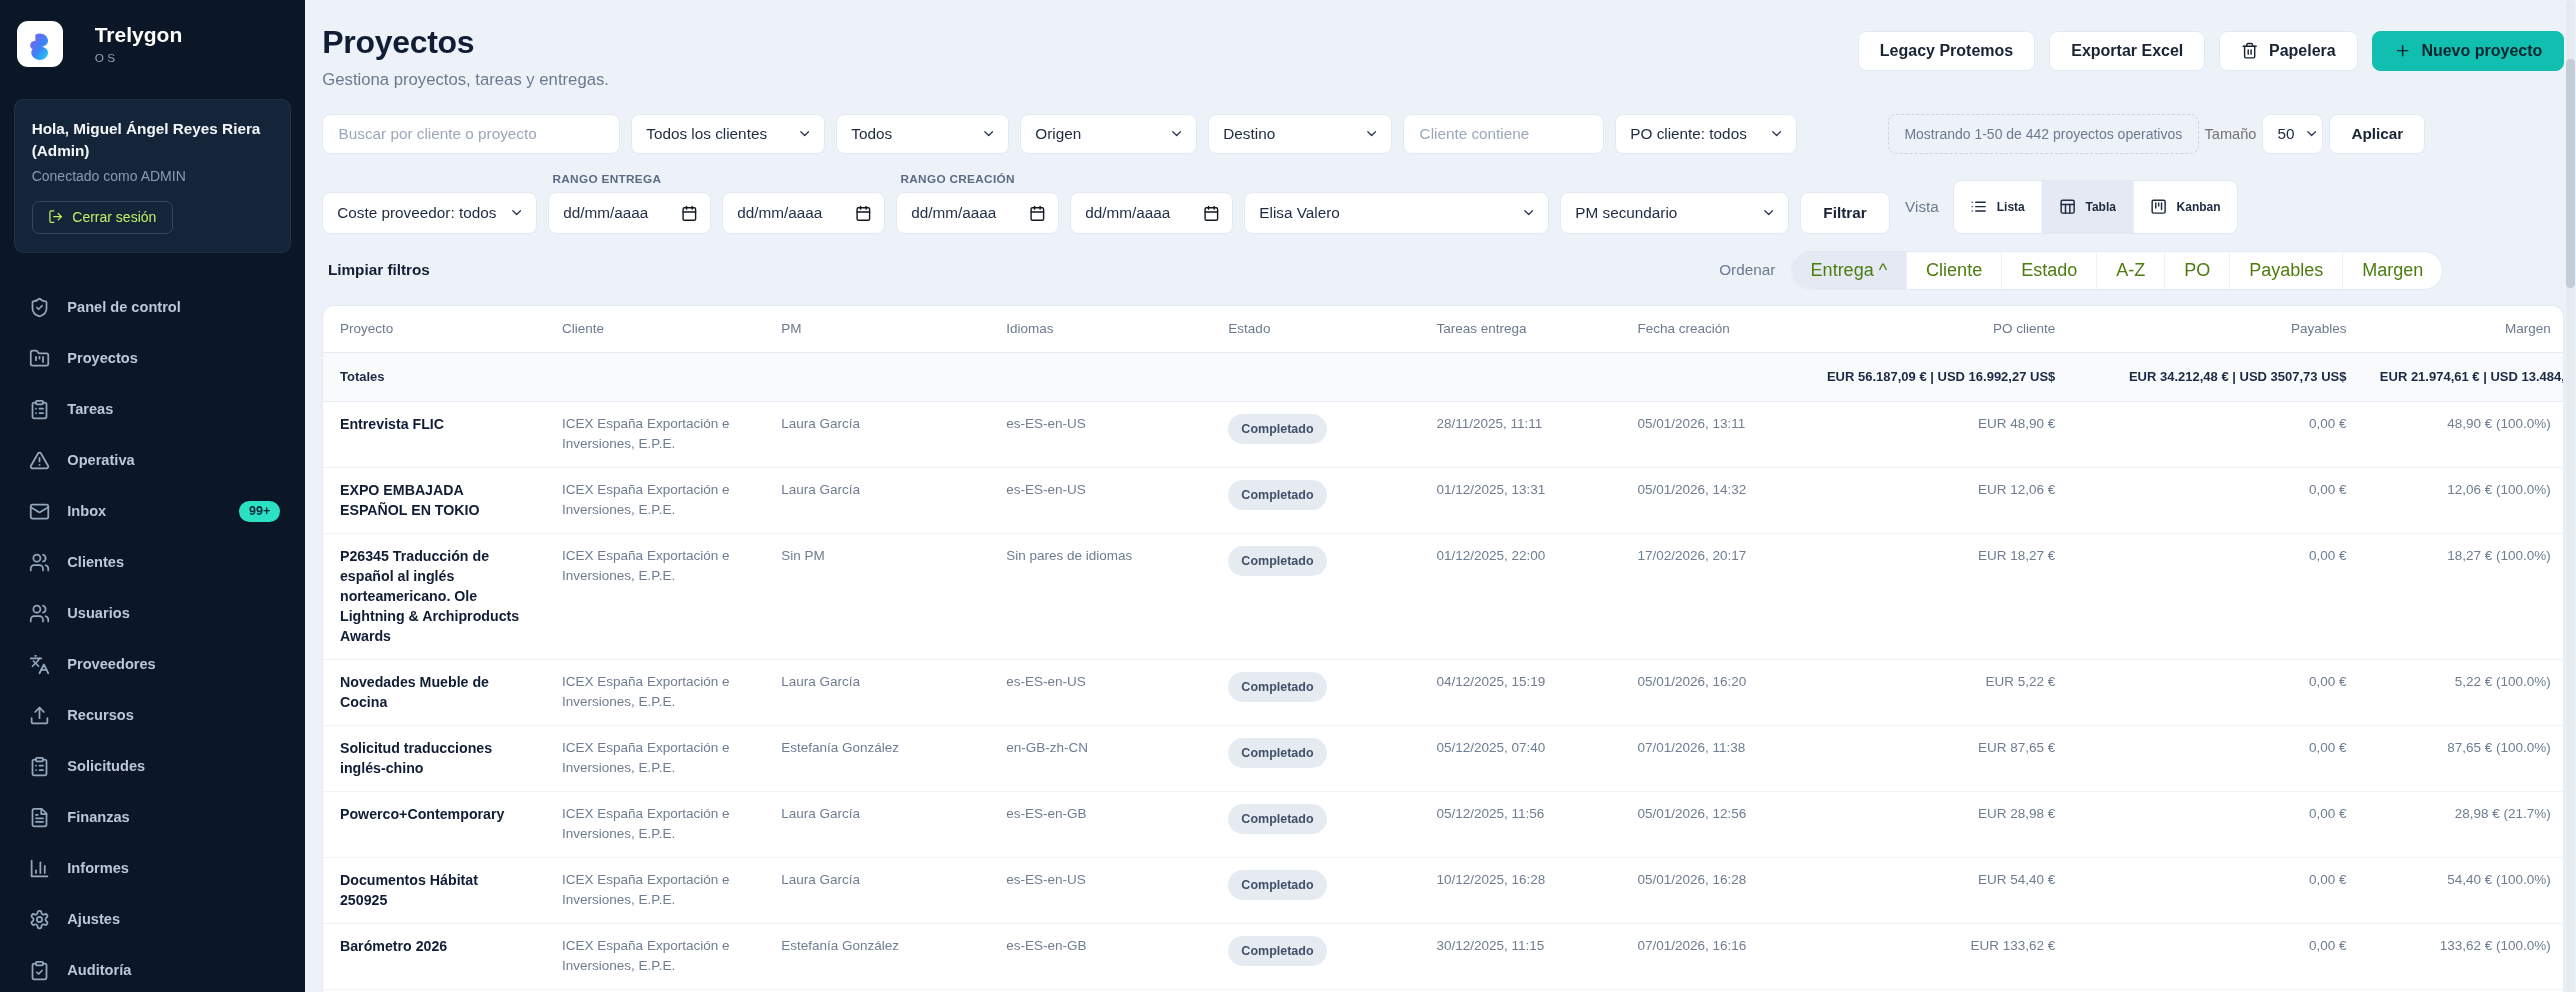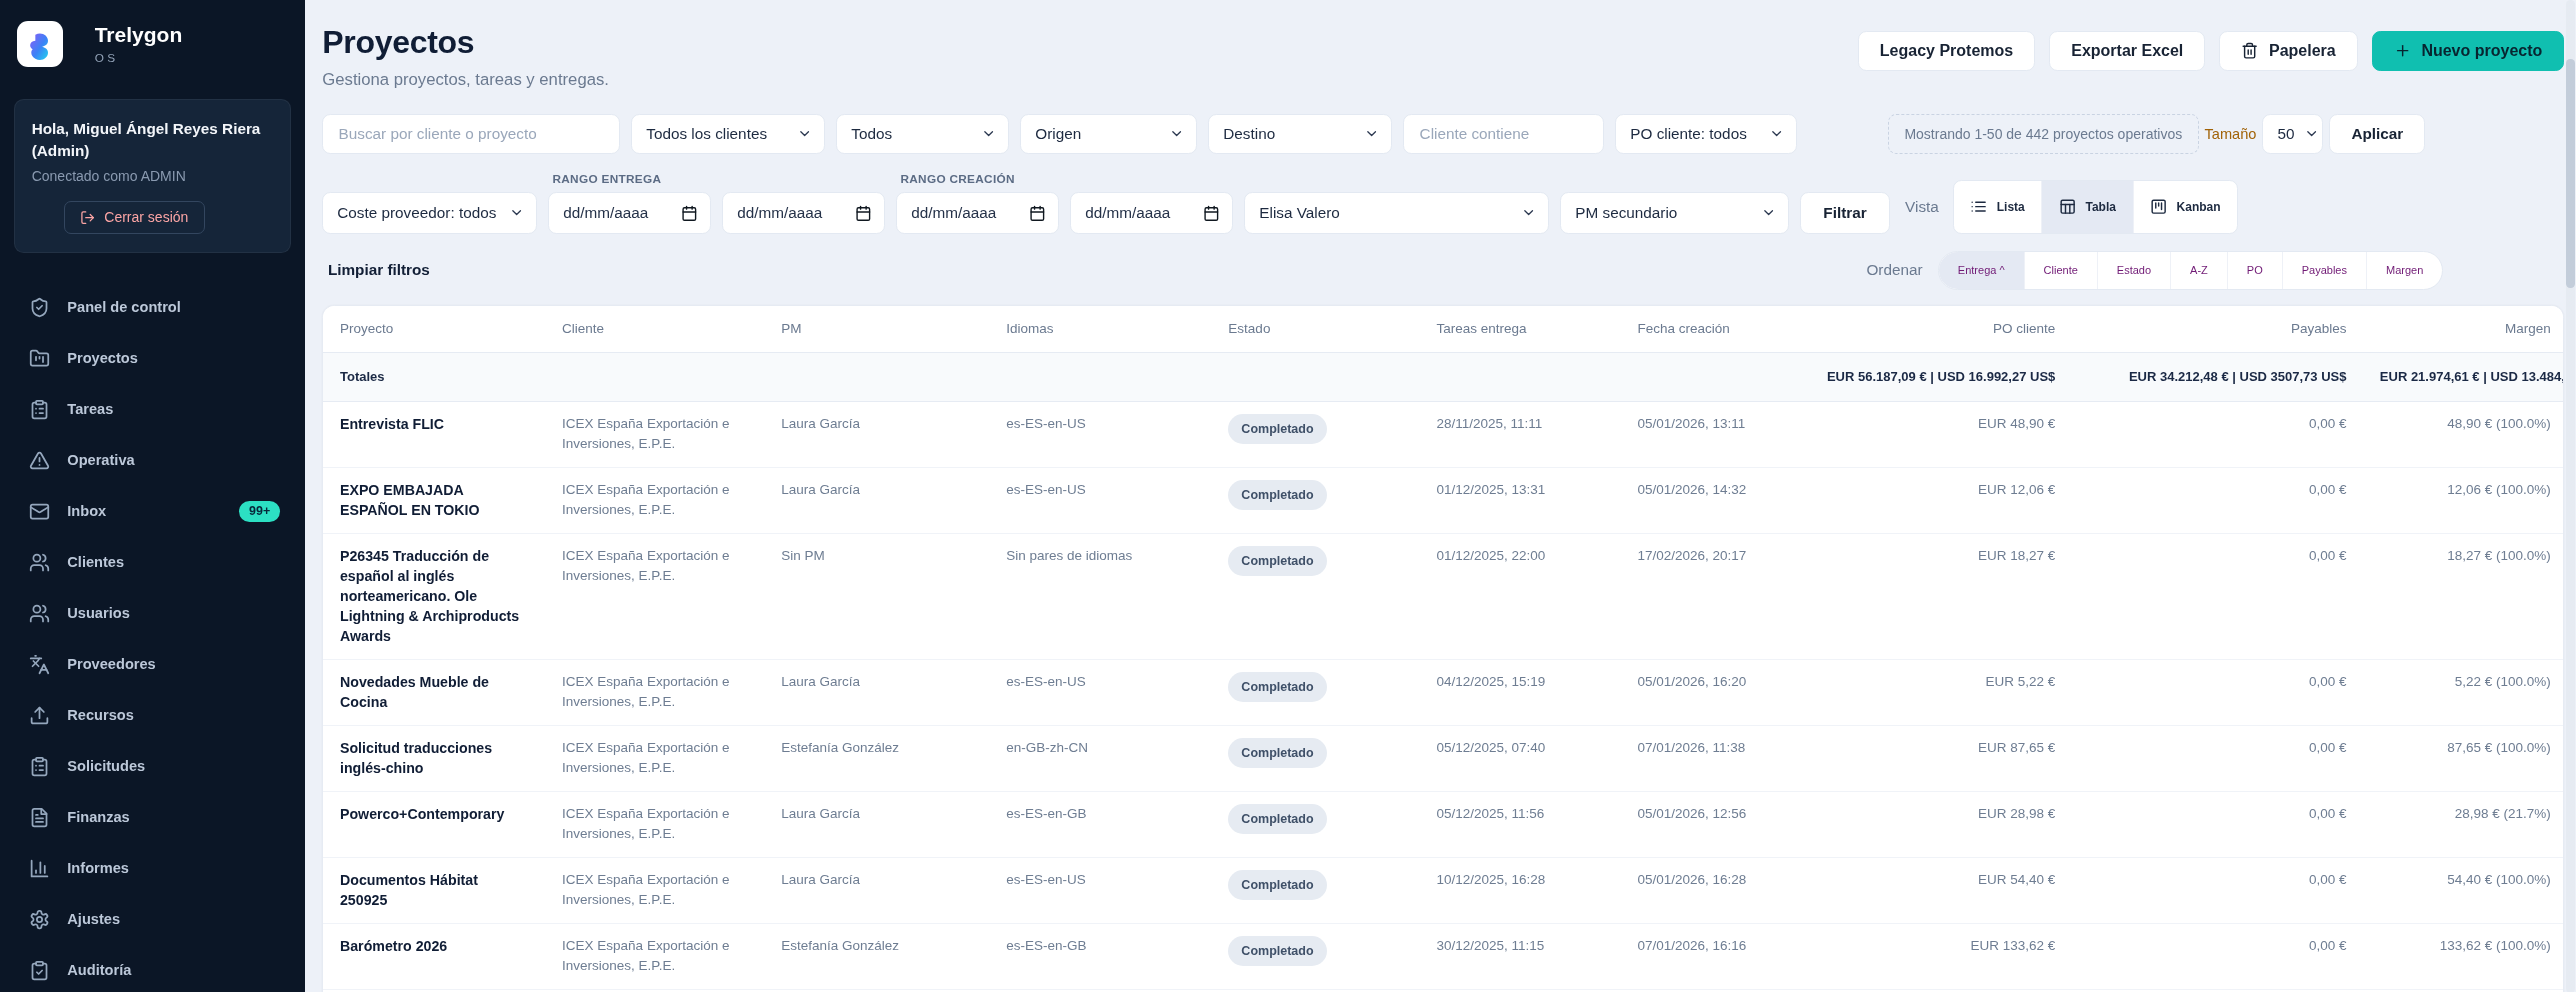--- a/index.html
+++ b/index.html
@@ -9,21 +9,21 @@
   
   .sidebar { width:305px; min-width:305px; height:993px; background:#0b1626; padding-top:21px; }
   .brand { display:flex; align-items:center; gap:32px; padding:0 16.7px; }
   .brand-logo { width:46px; height:46px; border-radius:11px; background:#ffffff; display:flex; align-items:center; justify-content:center; }
   .brand-logo svg { width:32px; height:32px; }
   .brand-name { font-size:21px; font-weight:700; color:#ffffff; line-height:1.15; }
   .brand-sub { font-size:11.8px; color:#93a3b8; letter-spacing:3.5px; margin-top:3.5px; }
   .user-card { margin:32px 14px 0; background:#152539; border:0.7px solid rgba(255,255,255,.06); border-radius:9.7px; padding:18px 16.7px; }
   .greeting { font-size:15.3px; font-weight:700; color:#f3f6fa; line-height:1.45; }
   .status { font-size:14px; color:#8a9ab0; margin-top:5.6px; }
-  .logout-btn { margin-top:16.7px; display:inline-flex; align-items:flex-end; gap:9px; padding:7.6px 15.3px; border:0.7px solid #33465f; border-radius:7px; color:#fca5a5; font-size:14px; background:transparent; font-family:inherit;margin-left:32px; }
+  .logout-btn { margin-top:16.7px; display:inline-flex; align-items:flex-start; gap:9px; padding:7.6px 15.3px; border:0.7px solid #33465f; border-radius:7px; color:#bef264; font-size:14px; background:transparent; font-family:inherit; }
   .logout-btn svg { width:15.3px; height:15.3px; }
   .nav { margin-top:29px; }
   .nav-item { display:flex; align-items:center; gap:17.3px; height:51px; padding:0 25px 0 29px; color:#bcc8d9; font-size:14.6px; font-weight:600; cursor:default; }
   .n-icon { width:21px; height:21px; color:#95a7bd; flex:none; }
   .n-icon svg { width:21px; height:21px; display:block; }
   .nav-badge { margin-left:auto; background:#2ce0c3; color:#07283a; font-size:12.5px; font-weight:700; padding:3.5px 9.7px; border-radius:693px; }
 
   
   .main { flex:1; padding:0 14px 0 17.3px; position:relative; }
   .topbar { display:flex; justify-content:space-between; align-items:flex-start; padding-top:23.6px; }
@@ -35,42 +35,42 @@
   .btn-primary { background:#10bfb0; border-color:#10bfb0; color:#082530; font-weight:700; }
 
   .filters1 { display:flex; align-items:center; gap:11px; margin-top:23.6px; }
   .input, .sel, .date-field { height:40px; background:#fff; border:0.7px solid #e3e9f2; border-radius:8.3px; }
   .input { padding:0 15.3px; font-size:15.3px; color:#0f1c33; font-family:inherit; outline:none; }
   .input::placeholder { color:#9aa7ba; }
   .sel { display:flex; align-items:center; justify-content:space-between; gap:9.7px; padding:0 12.5px 0 14px; font-size:15.3px; color:#1d2a40; white-space:nowrap; cursor:default; }
   .sel svg { width:15.3px; height:15.3px; color:#2b3850; flex:none; }
   .f1-right { margin-left:auto; margin-right:139px; display:flex; gap:6px; align-items:center; }
   .showing-chip { border:1.4px dashed #c9d3e2; border-radius:8.3px; padding:0 15.3px; height:40px; display:flex; align-items:center; font-size:14px; color:#6b7a90; white-space:nowrap; }
-  .size-label { font-size:14.6px; color:#a16207; }
+  .size-label { font-size:14.6px; color:#737373; }
 
   .filters2 { display:flex; align-items:flex-end; gap:11px; margin-top:18px; }
   .fgroup .flabel { font-size:11.8px; font-weight:700; color:#5b6b84; letter-spacing:0.3px; margin:0 0 6.2px 4.2px; }
   .dates { display:flex; gap:11px; }
   .date-field { width:163px; height:42px; display:flex; align-items:center; justify-content:space-between; padding:0 12.5px 0 14px; font-size:15.3px; color:#253249; white-space:nowrap; }
   .date-field svg { width:16.7px; height:16.7px; color:#101820; flex:none; }
   .btn-filter { height:42px; padding:0 22px; font-size:15.3px; font-weight:700; }
   .view-group { margin-left:auto; margin-right:326px; display:flex; align-items:center; gap:14px; }
   .view-label { font-size:15.3px; color:#6b7a90; }
   .view-seg { display:flex; background:#fff; border:0.7px solid #e3e9f2; border-radius:8.3px; overflow:hidden; }
   .view-opt { display:flex; align-items:center; gap:9px; padding:0 16.7px; height:52px; font-size:12px; font-weight:600; color:#1d2a40; border:none; border-left:0.7px solid #eef1f7; background:transparent; font-family:inherit; white-space:nowrap; }
   .view-opt:first-child { border-left:none; }
   .view-opt.active { background:#e4e9f3; }
   .v-icon, .v-icon svg { width:17.3px; height:17.3px; display:block; }
 
   .filters3 { display:flex; align-items:center; margin-top:16.7px; }
   .clear-link { font-size:15.3px; font-weight:700; color:#121f36; margin-left:5.6px; cursor:default; }
   .sort-group { margin-left:auto; margin-right:121px; display:flex; align-items:center; gap:15.3px; }
   .sort-label { font-size:15.3px; color:#6b7a90; }
   .sort-seg { display:flex; background:#fff; border:0.7px solid #e3e9f2; border-radius:19.4px; overflow:hidden; }
-  .chip { padding:0 19px; height:37px; display:flex; align-items:center; font-size:11px; color:#701a75; border:none; border-left:0.7px solid #eef1f7; background:transparent; font-family:inherit; white-space:nowrap; }
+  .chip { padding:0 19px; height:37px; display:flex; align-items:center; font-size:18px; color:#4d7c0f; border:none; border-left:0.7px solid #eef1f7; background:transparent; font-family:inherit; white-space:nowrap; }
   .chip:first-child { border-left:none; }
   .chip.active { background:#e4e9f3; }
 
   
   .table-card { margin-top:15.3px; background:#fff; border:0.7px solid #e6ebf3; border-radius:12.5px 12.5px 0 0; overflow:hidden; box-shadow:0 0.7px 2.1px rgba(15,23,42,.05); }
   table { border-collapse:collapse; table-layout:fixed; width:2240px; }
   th { font-size:13.5px; font-weight:400; color:#6b7a90; text-align:left; padding:15.3px 16.7px; border-bottom:0.7px solid #e6ebf3; white-space:nowrap; background:#fff; }
   th.num { text-align:right; }
   td { vertical-align:top; padding:12.5px 16.7px; font-size:13.5px; line-height:20px; border-bottom:0.7px solid #f0f3f8; }
   .totals-row td { background:#f8fafc; font-weight:700; color:#1b2945; font-size:13px; padding:14px 16.7px; border-bottom:0.7px solid #e6ebf3; white-space:nowrap; overflow:visible; }

